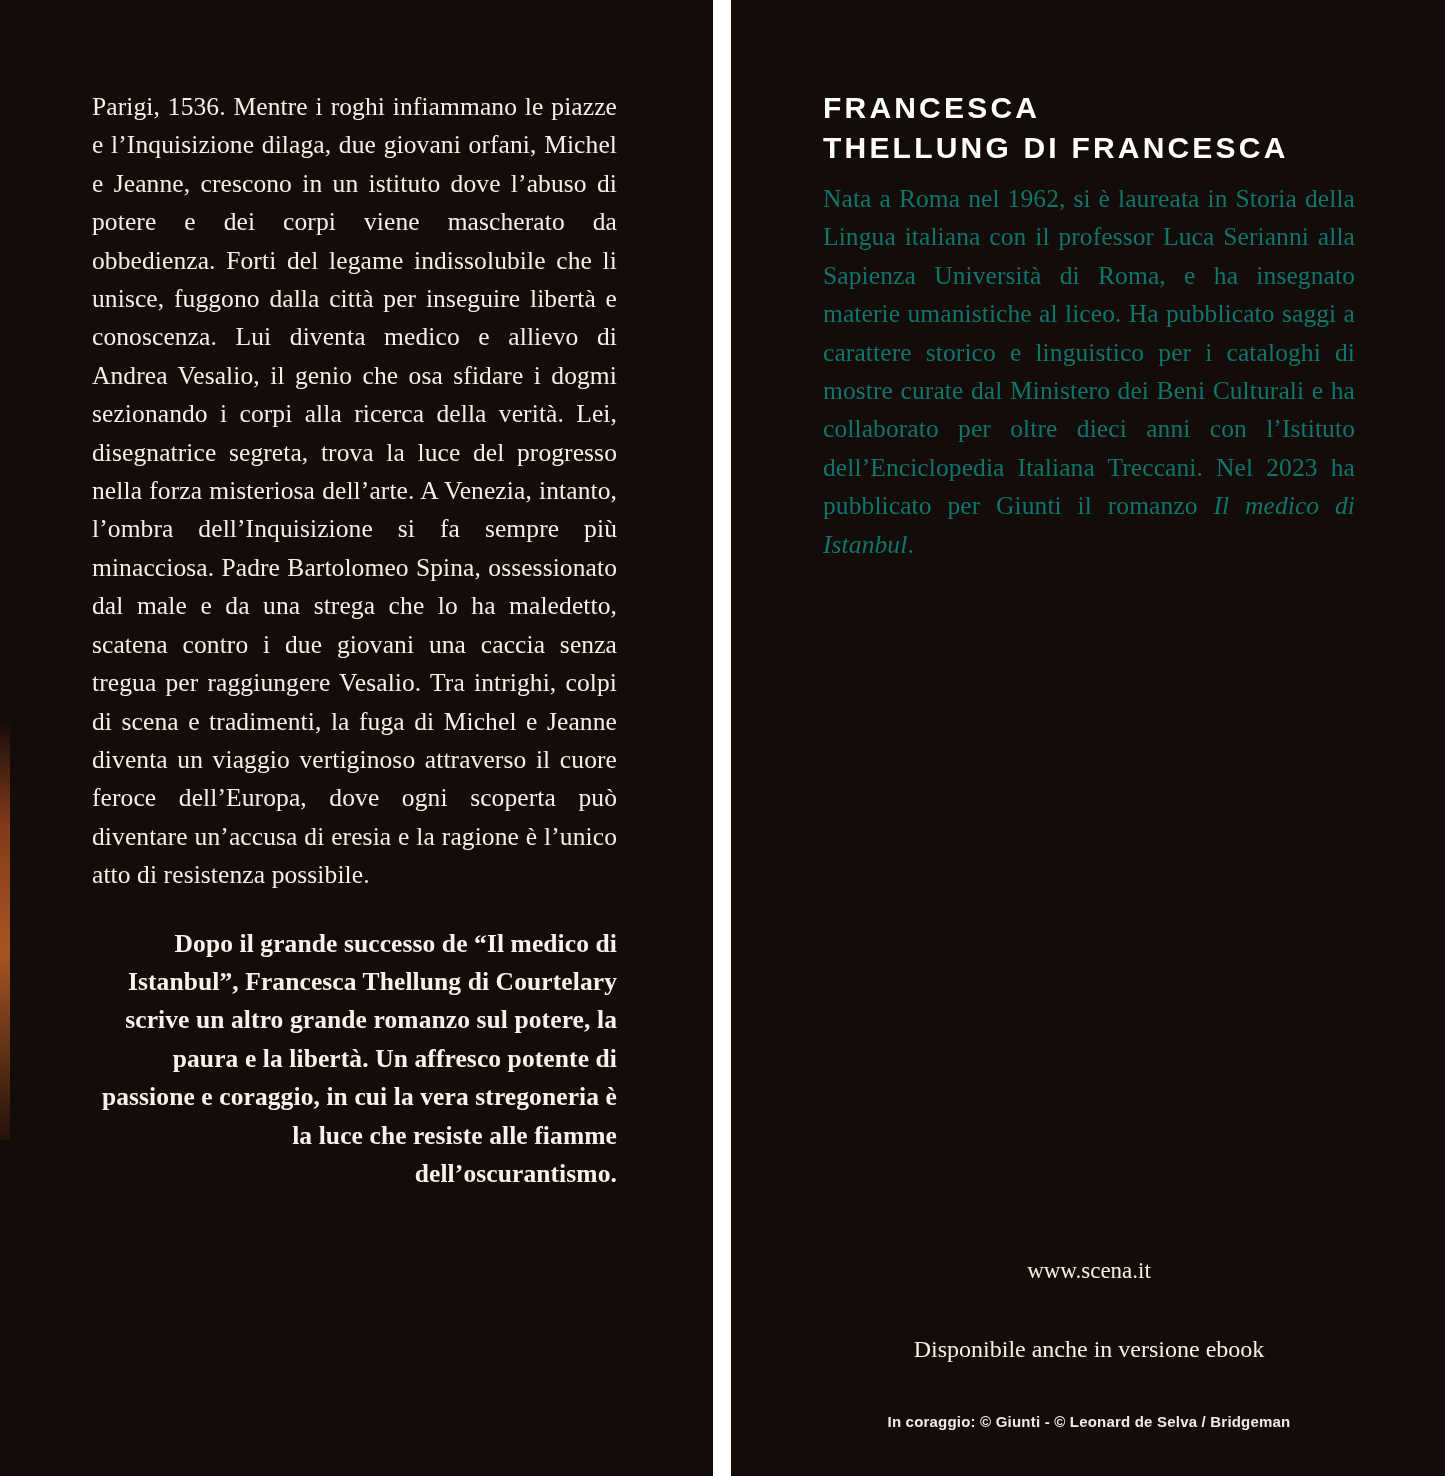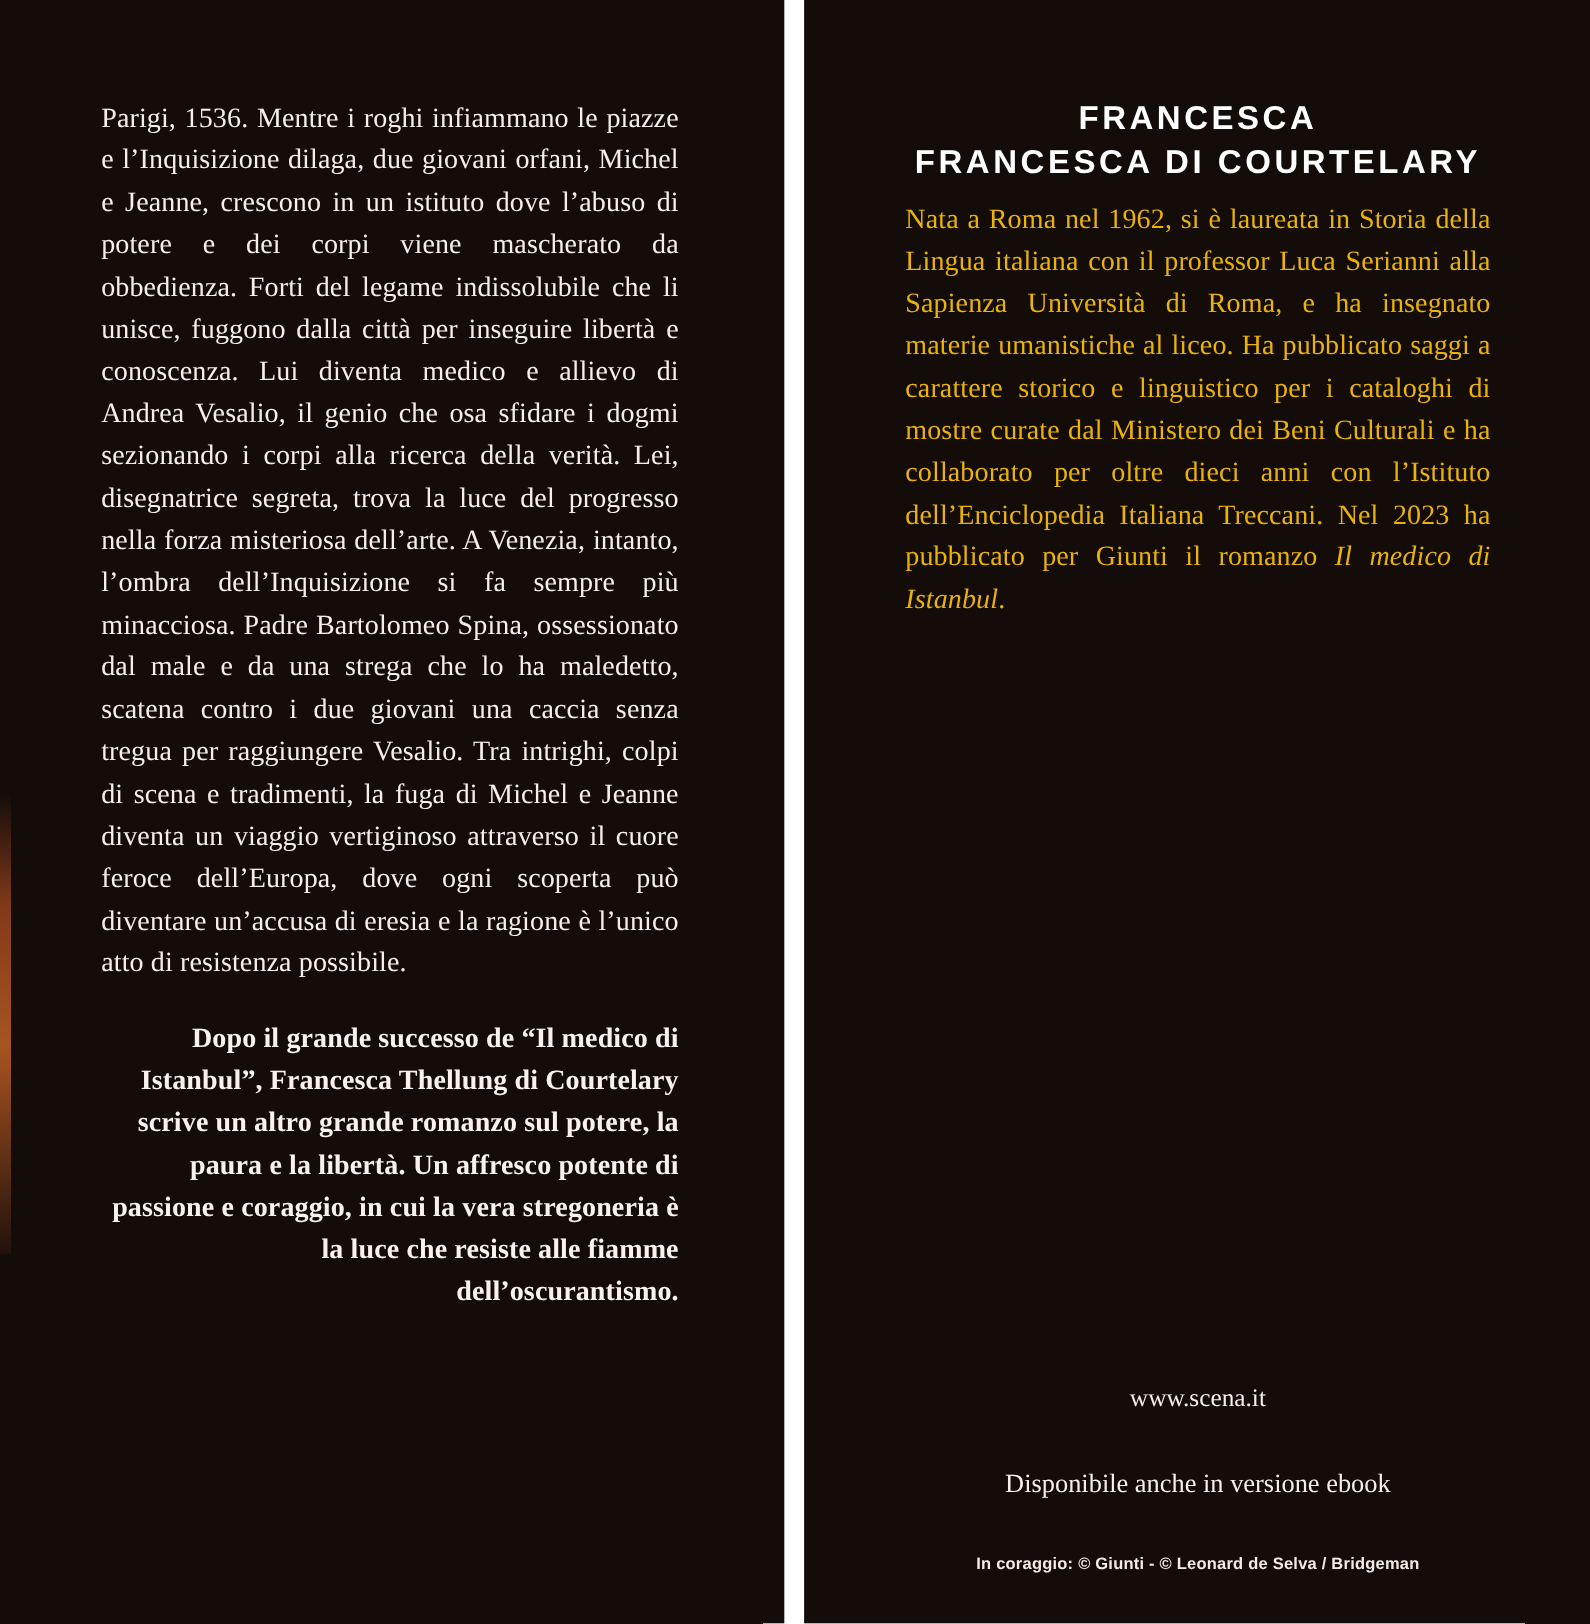--- a/index.html
+++ b/index.html
@@ -68,33 +68,33 @@
     font-weight: bold;
     color: #f7f3ec;
     letter-spacing: 0.1px;
   }
   .author-name {
     font-family: "Liberation Sans", sans-serif;
     font-weight: bold;
     font-size: 30px;
     line-height: 40px;
     letter-spacing: 3.2px;
-    text-align: center;
+    text-align: left;
     margin: 0 0 12px 0;
     color: #ffffff;
   }
   .author-name .line2 {
     display: block;
   }
   .bio {
     font-size: 25.5px;
     line-height: 38.4px;
     text-align: justify;
     margin: 0;
-    color: #eab308;
+    color: #0f766e;
     letter-spacing: 0.1px;
   }
   .bio em {
     font-style: italic;
   }
   .footer {
     position: absolute;
     left: 92px;
     right: 90px;
     bottom: 44px;
@@ -131,21 +131,21 @@
     <div class="edge-art"></div>
     <p class="blurb">Parigi, 1536. Mentre i roghi infiammano le piazze e l’Inquisizione dilaga, due giovani orfani, Michel e Jeanne, crescono in un istituto dove l’abuso di potere e dei corpi viene mascherato da obbedienza. Forti del legame indissolubile che li unisce, fuggono dalla città per inseguire libertà e conoscenza. Lui diventa medico e allievo di Andrea Vesalio, il genio che osa sfidare i dogmi sezionando i corpi alla ricerca della verità. Lei, disegnatrice segreta, trova la luce del progresso nella forza misteriosa dell’arte. A Venezia, intanto, l’ombra dell’Inquisizione si fa sempre più minacciosa. Padre Bartolomeo Spina, ossessionato dal male e da una strega che lo ha maledetto, scatena contro i due giovani una caccia senza tregua per raggiungere Vesalio. Tra intrighi, colpi di scena e tradimenti, la fuga di Michel e Jeanne diventa un viaggio vertiginoso attraverso il cuore feroce dell’Europa, dove ogni scoperta può diventare un’accusa di eresia e la ragione è l’unico atto di resistenza possibile.</p>
     <p class="blurb-bold">Dopo il grande successo de “Il medico di Istanbul”, Francesca Thellung di Courtelary scrive un altro grande romanzo sul potere, la paura e la libertà. Un affresco potente di passione e coraggio, in cui la vera stregoneria è la luce che resiste alle fiamme dell’oscurantismo.</p>
   </section>
 
   <div class="gutter"></div>
 
   <section class="panel panel-right">
     <h1 class="author-name">
       <span>FRANCESCA</span>
-      <span class="line2">FRANCESCA DI COURTELARY</span>
+      <span class="line2">THELLUNG DI FRANCESCA</span>
     </h1>
     <p class="bio"><span>Nata a Roma nel 1962, si è laureata in Storia della Lingua italiana con il professor Luca Serianni alla Sapienza Università di Roma, e ha insegnato materie umanistiche al liceo. Ha pubblicato saggi a carattere storico e linguistico per i cataloghi di mostre curate dal Ministero dei Beni Culturali e ha collaborato per oltre dieci anni con l’Istituto dell’Enciclopedia Italiana Treccani. Nel 2023 ha pubblicato per Giunti il romanzo </span><em>Il medico di Istanbul</em><span>.</span></p>
 
     <div class="footer">
       <p class="site">www.scena.it</p>
       <p class="ebook">Disponibile anche in versione ebook</p>
       <p class="credits">In coraggio: © Giunti - © Leonard de Selva / Bridgeman</p>
     </div>
   </section>
 

